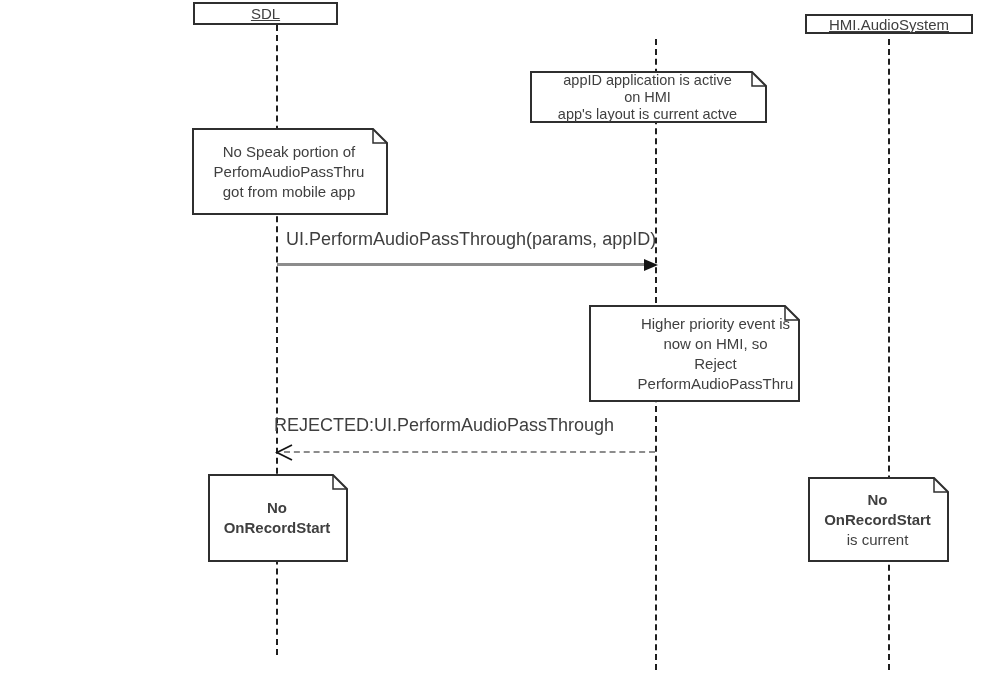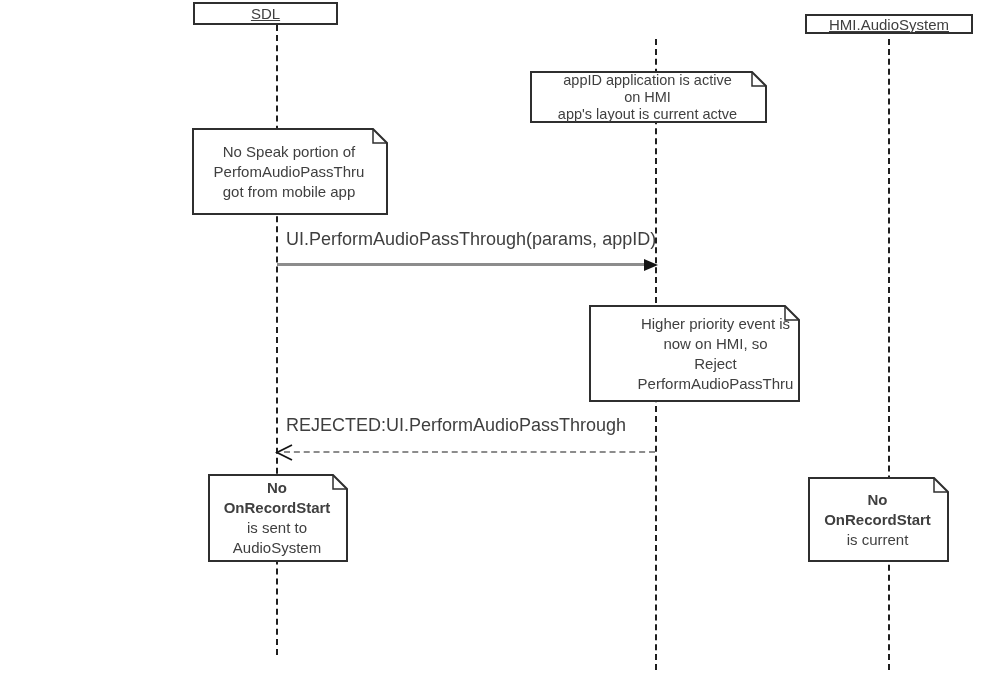--- a/index.html
+++ b/index.html
@@ -125,36 +125,34 @@
     <svg class="note-shape" width="211" height="97">
       <path d="M1,1 H196 L210,15 V96 H1 Z" fill="#ffffff" stroke="#2f2f2f" stroke-width="2"></path>
       <path d="M196,1 V15 H210" fill="none" stroke="#2f2f2f" stroke-width="1.5"></path>
     </svg>
     <div class="note-text">Higher priority event is
 now on HMI, so
 Reject
 PerformAudioPassThru</div>
   </div>
 
-  <div class="msg-label" style="left:286px;top:416px;">REJECTED:UI.PerformAudioPassThrough</div>
+  <div class="msg-label" style="left:274px;top:416px;">REJECTED:UI.PerformAudioPassThrough</div>
   <div class="msg-line-dashed" style="left:284px;top:451px;width:371px;"></div>
   <svg class="msg-head-open" style="left:275px;top:444px;" width="18" height="17">
     <path d="M17,1 L2,8.5 L17,16" fill="none" stroke="#141414" stroke-width="1.8"></path>
   </svg>
 
   <div class="note" style="left:208px;top:474px;width:140px;height:88px;">
     <svg class="note-shape" width="140" height="88">
       <path d="M1,1 H125 L139,15 V87 H1 Z" fill="#ffffff" stroke="#2f2f2f" stroke-width="2"></path>
       <path d="M125,1 V15 H139" fill="none" stroke="#2f2f2f" stroke-width="1.5"></path>
     </svg>
     <div class="note-text">
       <span class="nb">No
 OnRecordStart</span>
-      <span class="nr">is sent to
-AudioSystem</span>
     </div>
   </div>
 
   <div class="note" style="left:808px;top:477px;width:141px;height:85px;">
     <svg class="note-shape" width="141" height="85">
       <path d="M1,1 H126 L140,15 V84 H1 Z" fill="#ffffff" stroke="#2f2f2f" stroke-width="2"></path>
       <path d="M126,1 V15 H140" fill="none" stroke="#2f2f2f" stroke-width="1.5"></path>
     </svg>
     <div class="note-text">
       <span class="nb">No

